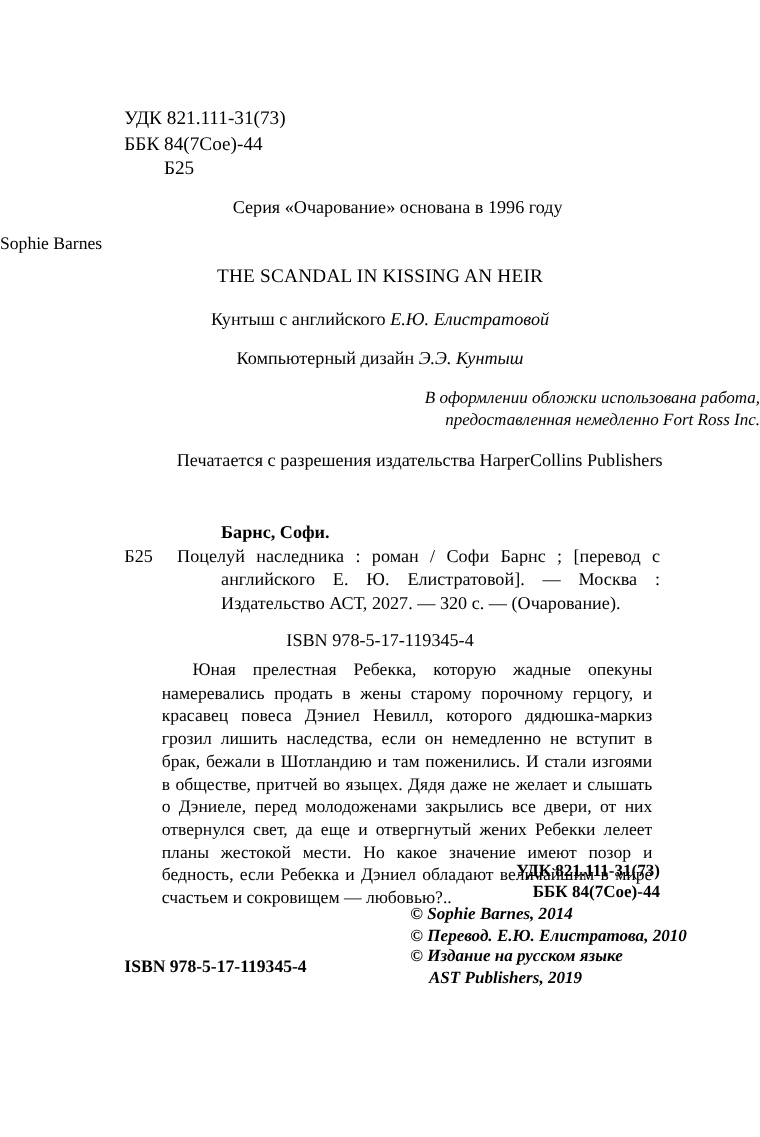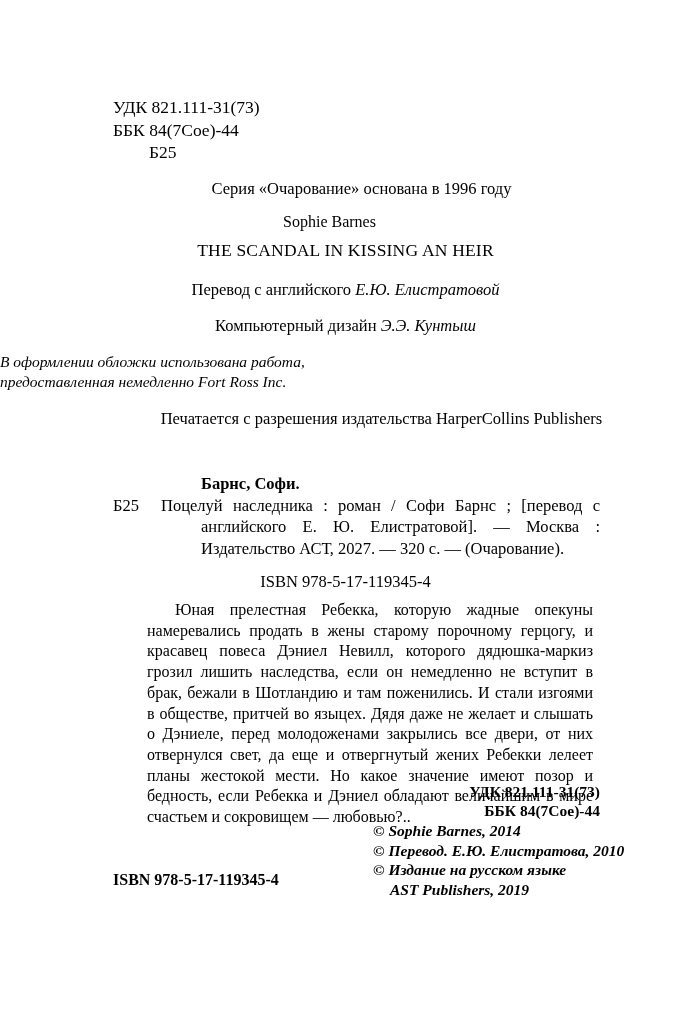--- a/index.html
+++ b/index.html
@@ -39,21 +39,21 @@
     position: absolute;
     left: 16px; top: 179px;
     width: 691px;
     text-align: center;
     font-size: 16.5px;
   }
   .author-en {
     position: absolute;
     left: 0; top: 213px;
     width: 659px;
-    text-align: center;
+    text-align: left;
     font-size: 16px;
   }
   .title-en {
     position: absolute;
     left: 0; top: 240px;
     width: 691px;
     text-align: center;
     font-size: 17.5px;
     letter-spacing: 0.2px;
   }
@@ -70,21 +70,21 @@
     width: 691px;
     text-align: center;
     font-size: 16.5px;
   }
   .credit-name { font-style: italic; }
 
   .cover-credit {
     position: absolute;
     left: 0; top: 352px;
     width: 691px;
-    text-align: left;
+    text-align: right;
     font-size: 15.5px;
     font-style: italic;
     line-height: 20px;
   }
 
   .permission {
     position: absolute;
     left: 0; top: 407px;
     width: 691px;
     text-align: center;
@@ -184,21 +184,21 @@
     <div>ББК 84(7Сое)-44</div>
     <div class="code-indent">Б25</div>
   </div>
 
   <div class="series">Серия «Очарование» основана в 1996 году</div>
 
   <div class="author-en">Sophie Barnes</div>
   <div class="title-en">THE SCANDAL IN KISSING AN HEIR</div>
 
   <div class="credit-translate">
-    <span>Перевод с английского </span><span class="credit-name">Е.Ю. Елистратовой</span>
+    <span>Кунтыш с английского </span><span class="credit-name">Е.Ю. Елистратовой</span>
   </div>
   <div class="credit-design">
     <span>Компьютерный дизайн </span><span class="credit-name">Э.Э. Кунтыш</span>
   </div>
 
   <div class="cover-credit">
     <div>В оформлении обложки использована работа,</div>
     <div>предоставленная немедленно Fort Ross Inc.</div>
   </div>
 

